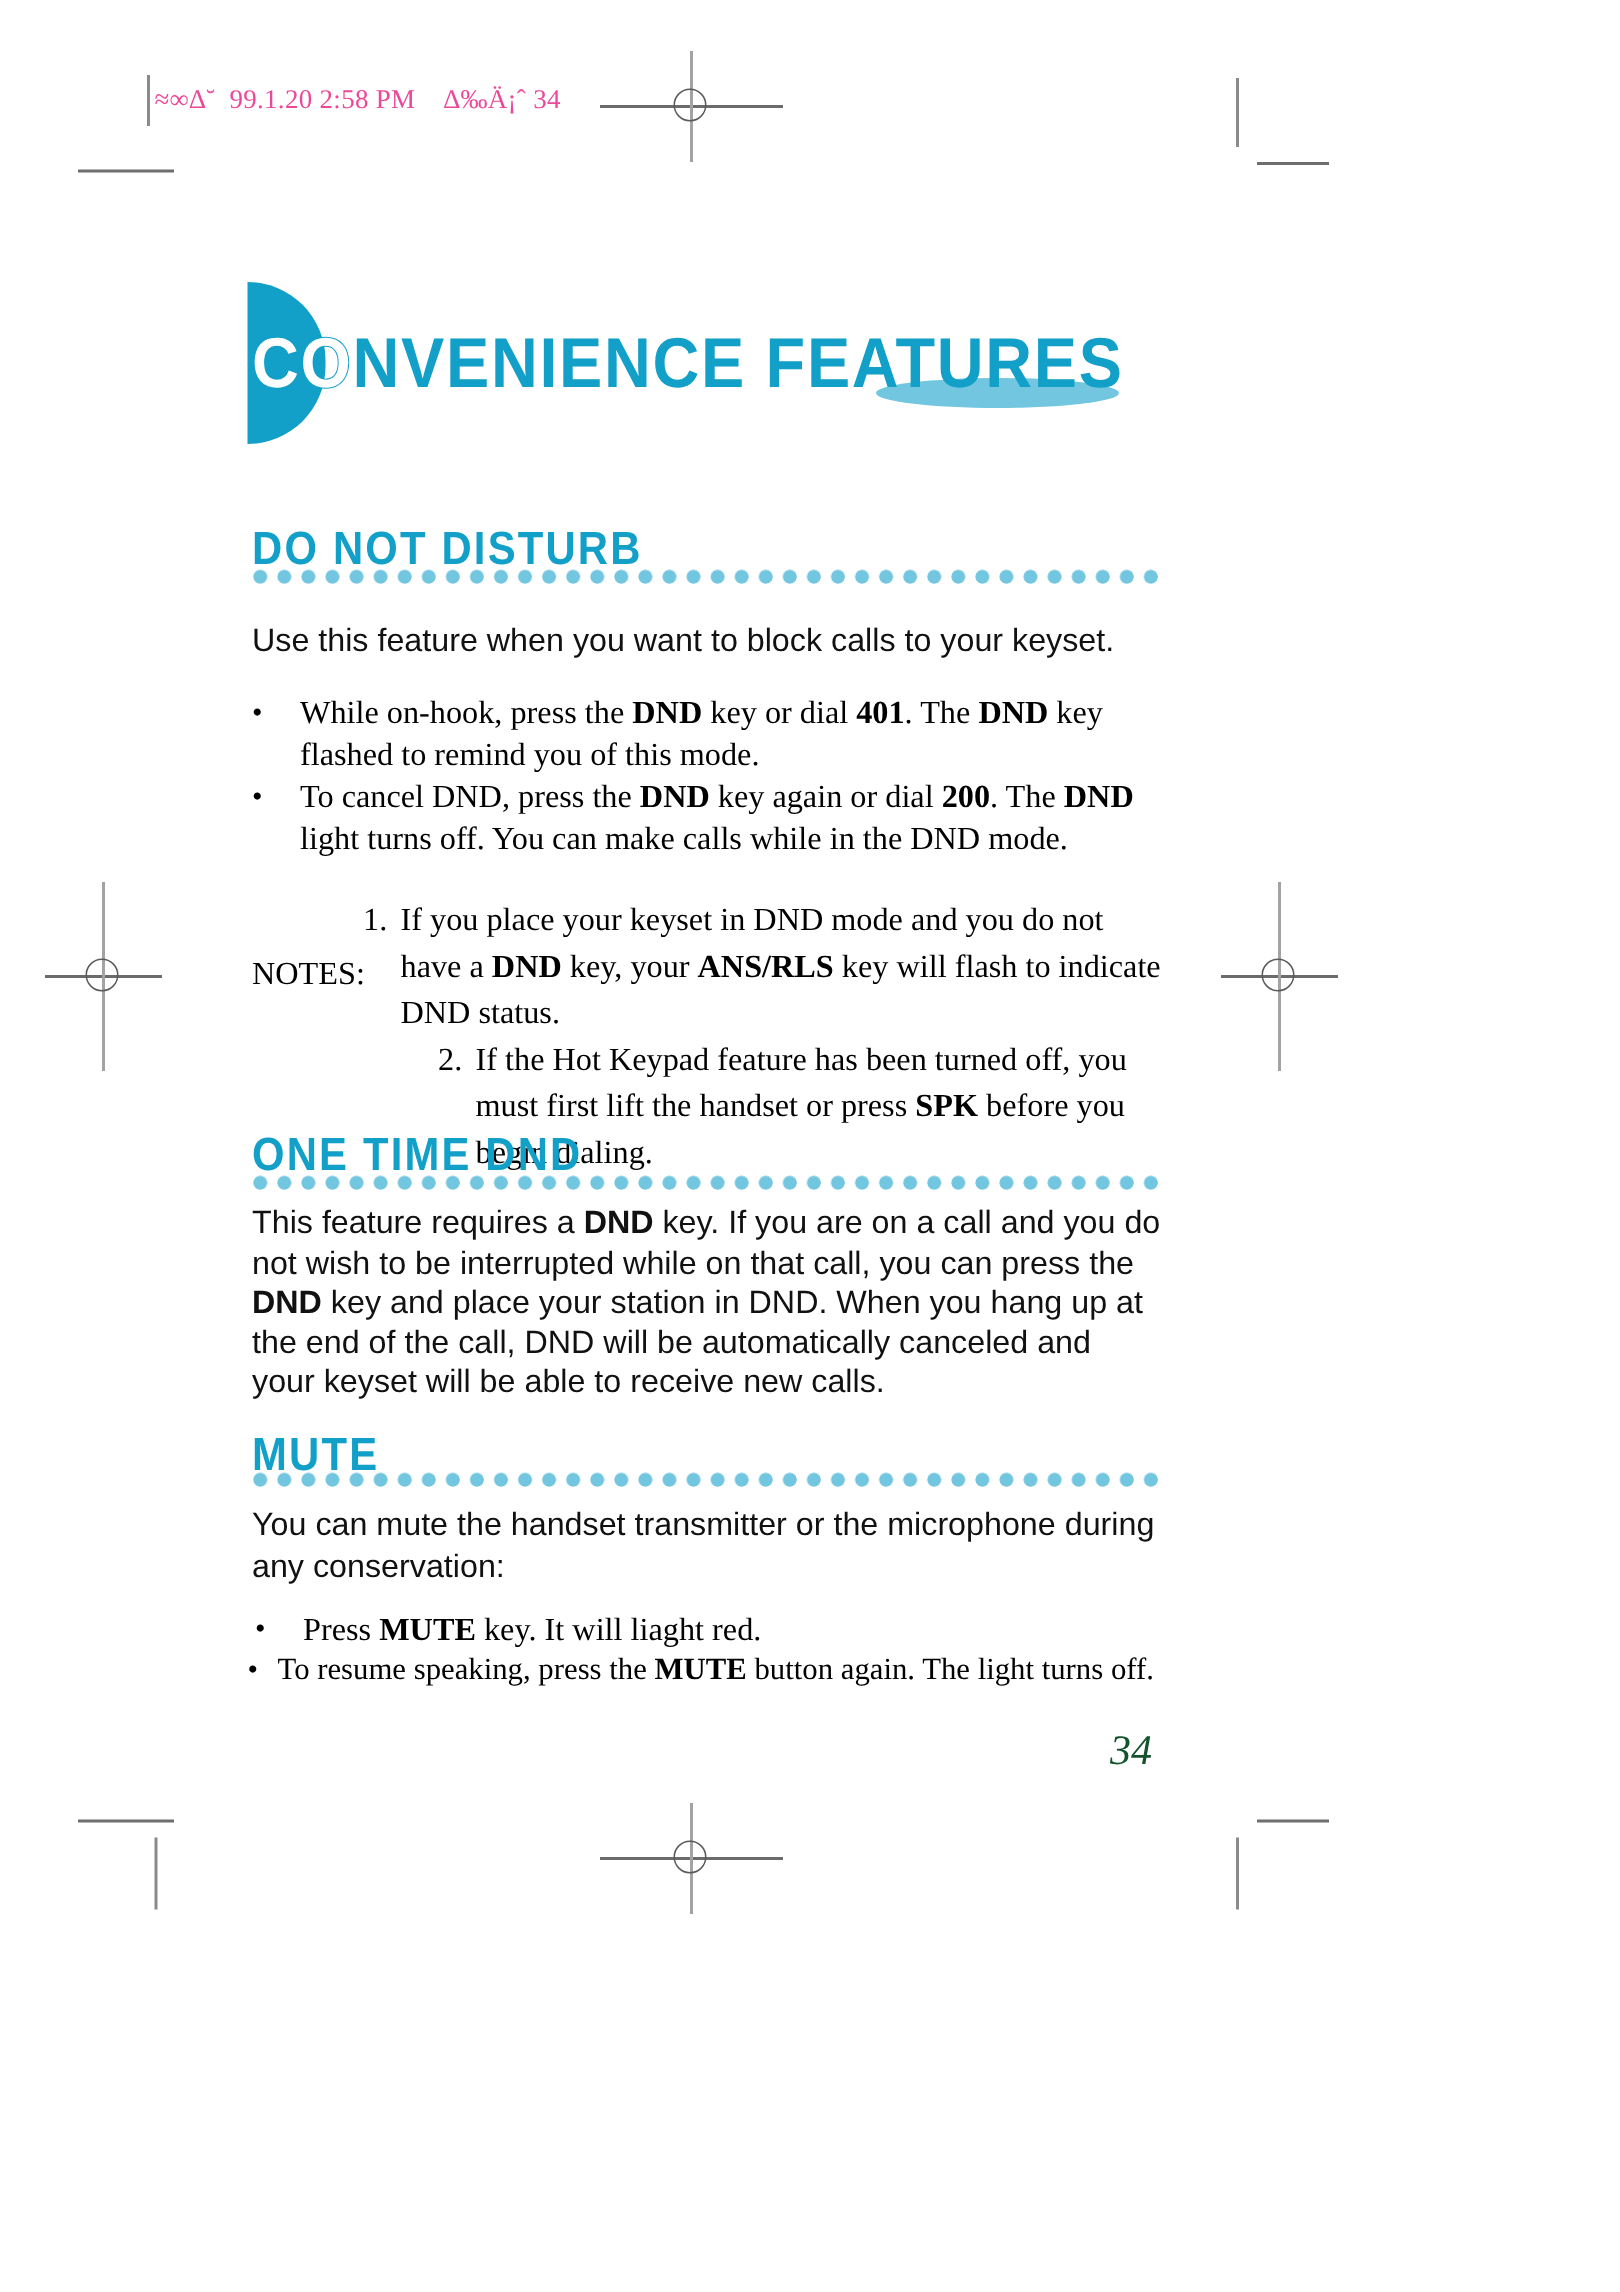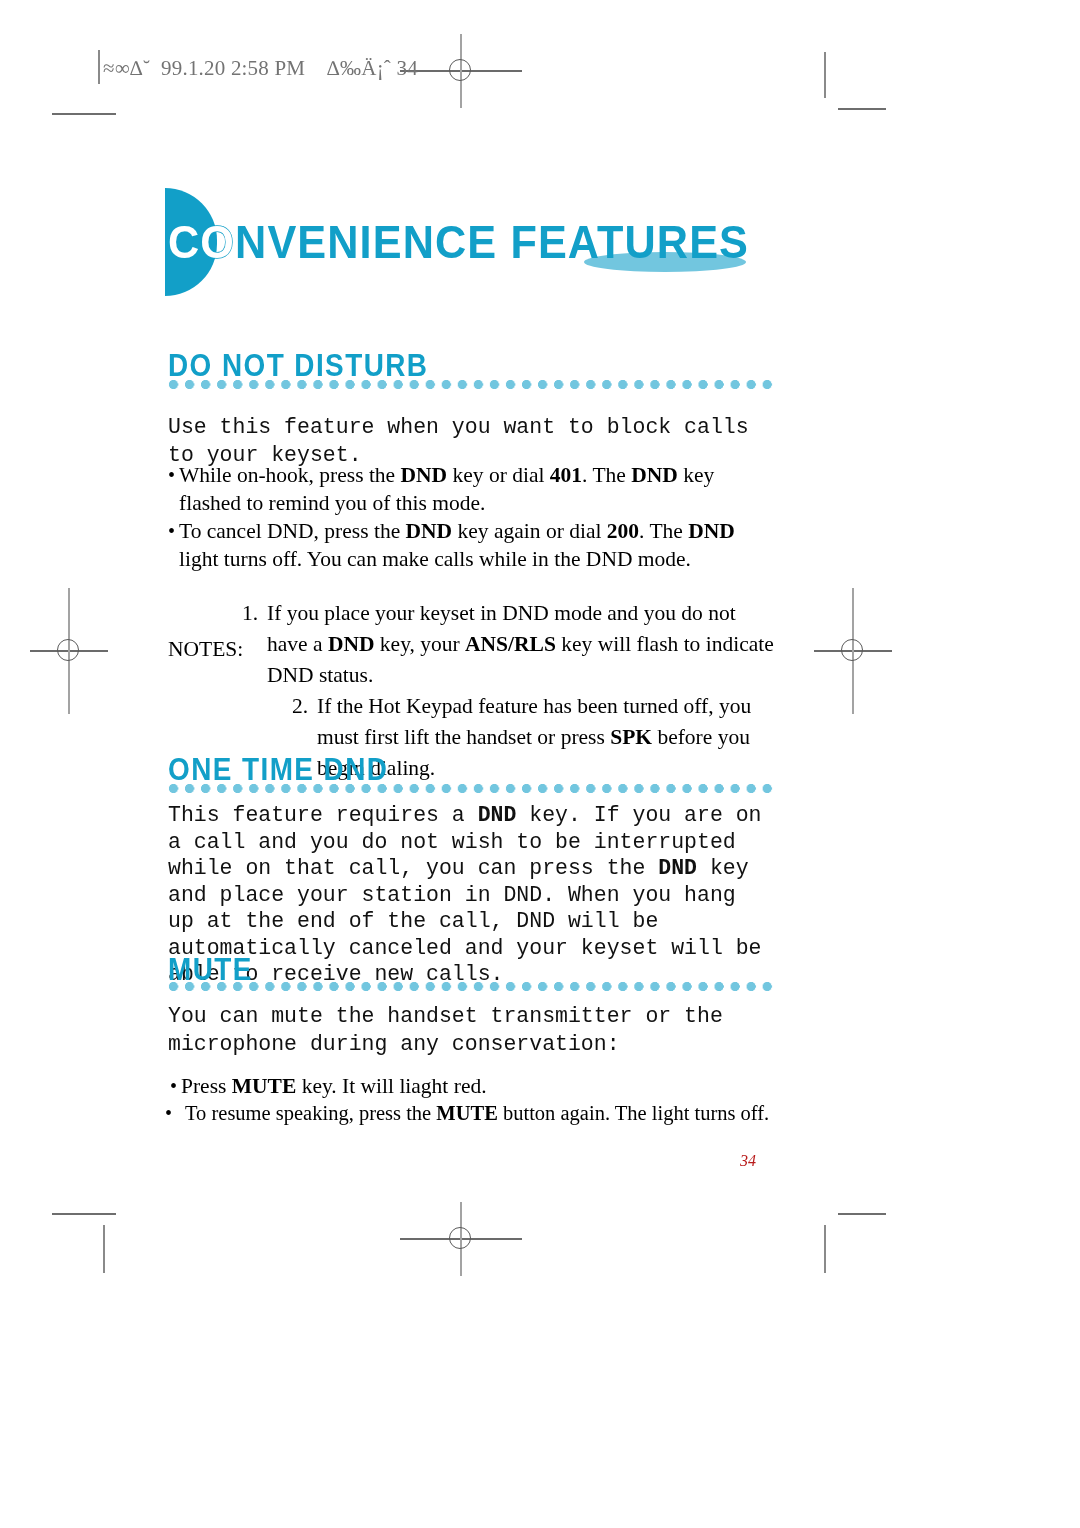--- a/index.html
+++ b/index.html
@@ -60,24 +60,24 @@
     top: -40px;
     height: 126px;
   }
 
   
   .page-header {
     position: absolute;
     left: 103px;
     top: 56px;
     font-family: "Liberation Serif", serif;
-    font-size: 21px;
+    font-size: 18px;
     letter-spacing: 0.2px;
     white-space: pre;
-    color: #737373;
+    color: #ec4899;
   }
 
   
   .chapter {
     position: absolute;
     left: 160px;
     top: 182px;
     width: 680px;
     height: 125px;
   }
@@ -140,38 +140,38 @@
     background-size: 16.05px 11px;
     background-repeat: repeat-x;
   }
 
   
   .body-text {
     position: absolute;
     font-size: 21.5px;
     line-height: 27.5px;
     color: #111;
-    font-family: Liberation Mono, monospace;
+    font-family: Liberation Sans, sans-serif;
   }
   .body-text b { font-weight: bold; }
 
   .bullet-row {
     position: absolute;
     font-size: 21.5px;
     line-height: 27.5px;
   }
   .bullet-row .bullet {
     position: absolute;
     left: 0;
     top: 0;
     font-size: 20px;
   }
   .bullet-row .btext {
     display: block;
-    margin-left: 11px;
+    margin-left: 32px;
   }
 
   .notes-block {
     position: absolute;
     font-size: 21.5px;
     line-height: 31px;
   }
   .notes-label {
     position: absolute;
     left: 0;
@@ -184,23 +184,23 @@
     white-space: pre;
   }
   .note-body {
     position: absolute;
   }
 
   .page-number {
     position: absolute;
     left: 740px;
     top: 1152px;
-    font-size: 16px;
+    font-size: 28px;
     font-style: italic;
-    color: #b91c1c;
+    color: #14532d;
     font-family: "Liberation Serif", serif;
   }
 </style>
 </head>
 <body>
 
 <div class="mark-line-h" style="left:52px; top:113px; width:64px;"></div>
 <div class="mark-line-v" style="left:98px; top:50px; height:34px;"></div>
 <div class="mark-line-v" style="left:824px; top:52px; height:46px;"></div>
 <div class="mark-line-h" style="left:838px; top:108px; width:48px;"></div>

